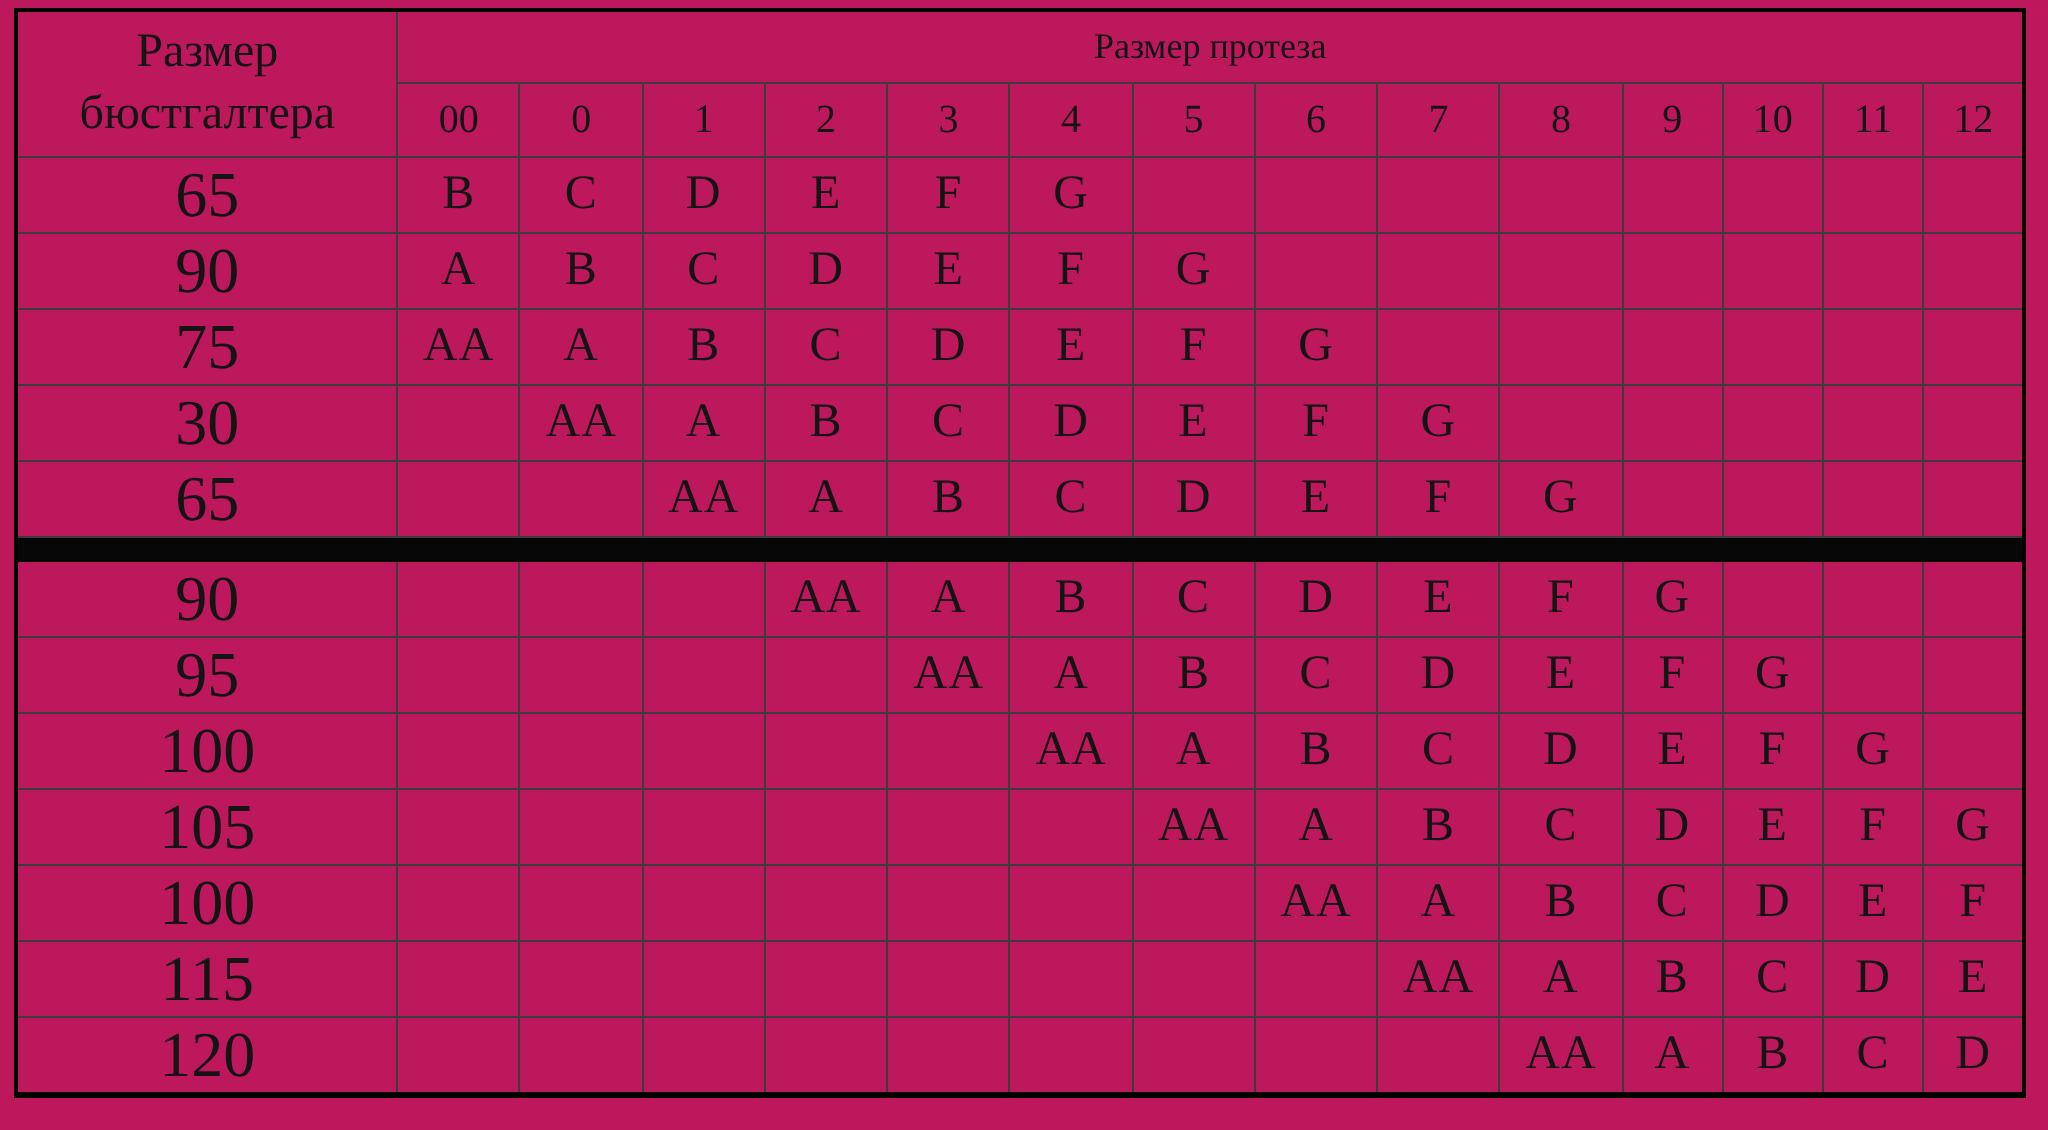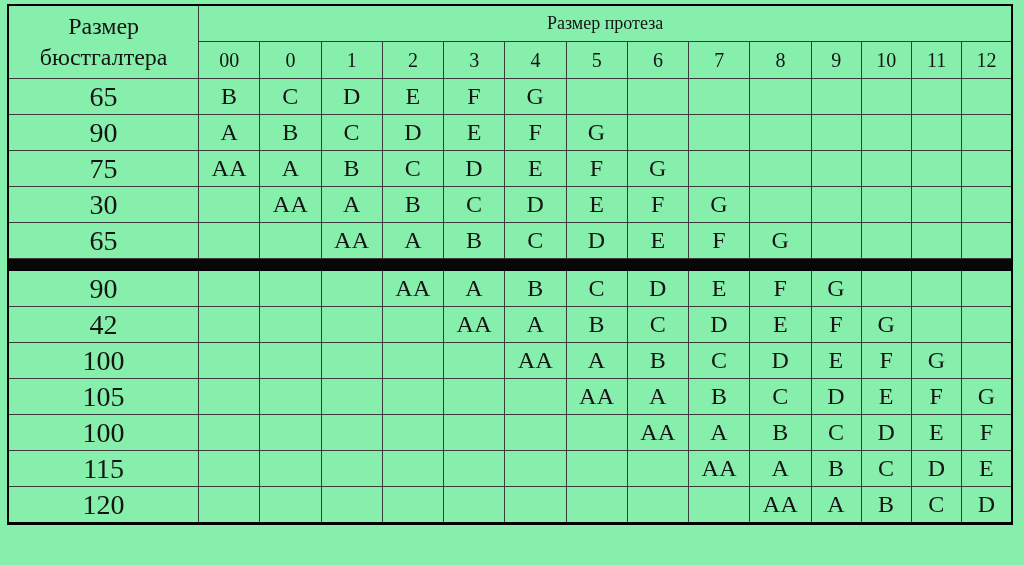--- a/index.html
+++ b/index.html
@@ -8,21 +8,21 @@
     background: #ffffff;
     width: 1024px;
     height: 565px;
     overflow: hidden;
     font-family: "Liberation Serif", "DejaVu Serif", serif;
   }
   .page {
     position: relative;
     width: 1024px;
     height: 565px;
-    background: #86efac;
+    background: #be185d;
   }
   table.size-table {
     position: absolute;
     left: 7px;
     top: 4px;
     width: 1006px;
     border-collapse: collapse;
     table-layout: fixed;
     border: 2.5px solid #000000;
     border-bottom-width: 3px;
@@ -45,21 +45,21 @@
   }
   .span-head {
     font-size: 18px;
     height: 35px;
   }
   .col-head {
     font-size: 20px;
     height: 36px;
   }
   .row-head {
-    font-size: 28px;
+    font-size: 32px;
     height: 35px;
   }
   .cell {
     font-size: 24px;
     height: 35px;
     letter-spacing: 0.5px;
   }
   tr.divider-row td.divider {
     height: 11px;
     background: #070707;
@@ -218,21 +218,21 @@
           <td class="cell">C</td>
           <td class="cell">D</td>
           <td class="cell">E</td>
           <td class="cell">F</td>
           <td class="cell">G</td>
           <td class="cell"></td>
           <td class="cell"></td>
           <td class="cell"></td>
         </tr>
         <tr>
-          <td class="row-head">42</td>
+          <td class="row-head">95</td>
           <td class="cell"></td>
           <td class="cell"></td>
           <td class="cell"></td>
           <td class="cell"></td>
           <td class="cell">AA</td>
           <td class="cell">A</td>
           <td class="cell">B</td>
           <td class="cell">C</td>
           <td class="cell">D</td>
           <td class="cell">E</td>

